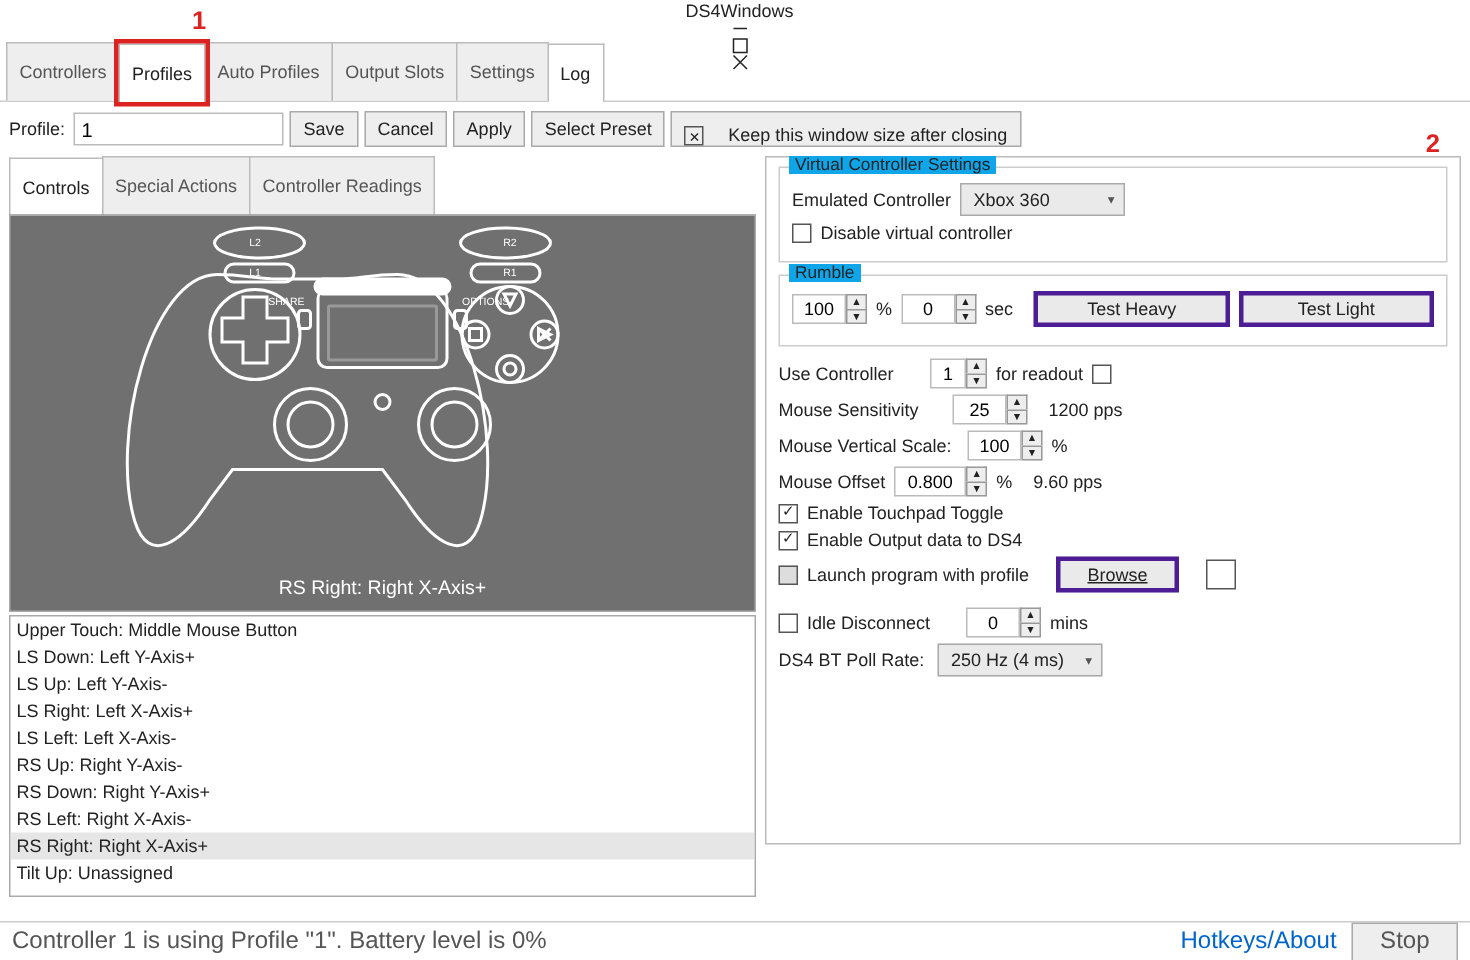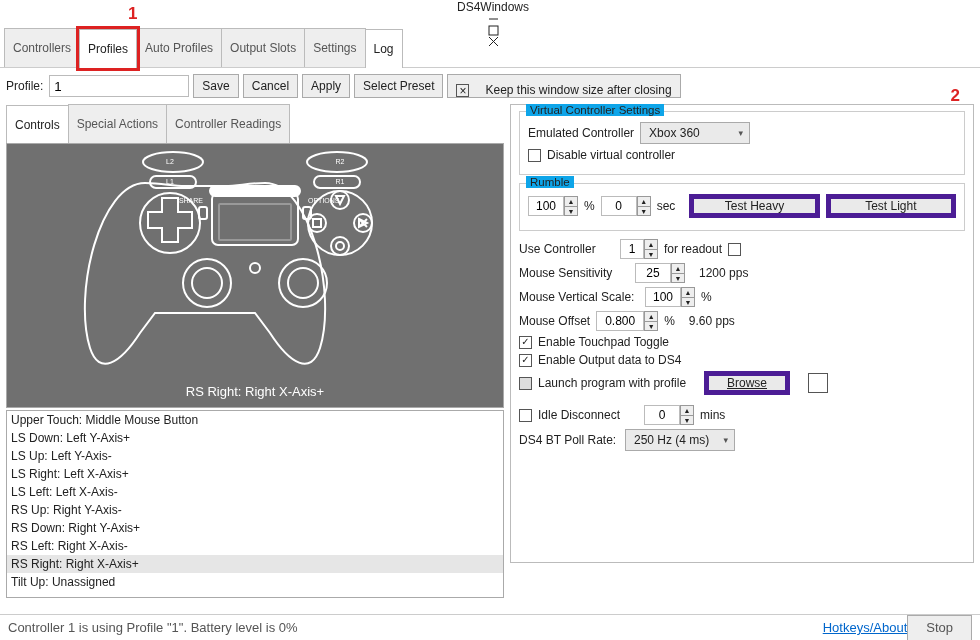--- a/index.html
+++ b/index.html
@@ -44,27 +44,27 @@
 .rpane-box { border: 1px solid #bbb; padding: 6px 8px; height: 459px; }
 .group { border: 1px solid #ccc; padding: 6px 8px 8px; margin-bottom: 8px; position: relative; }
 .group .legend { position: absolute; top: -8px; left: 6px; background: #0ea5e9; padding: 0 4px; font-size: 11.5px; }
 .field-row { display: flex; align-items: center; gap: 6px; margin: 4px 0; font-size: 12px; }
 .num-input { display: inline-flex; align-items: center; }
 .num-input input { width: 36px; height: 20px; border: 1px solid #bbb; text-align: center; padding: 0 3px; font-size: 12px; }
 .num-input.wide input { width: 48px; }
 .spin { display: inline-flex; flex-direction: column; }
 .spin .s { width: 14px; height: 10px; border: 1px solid #999; background: #eee; display: flex; align-items: center; justify-content: center; font-size: 7px; line-height: 1; }
 .spin .s:first-child { border-bottom: none; }
-.wbtn2 { height: 24px; background: #eaeaea; border: 5px solid #4c1d95; padding: 0 26px; display: flex; align-items: center; justify-content: center; }
+.wbtn2 { height: 24px; background: #eaeaea; border: 3px solid #4c1d95; padding: 0 26px; display: flex; align-items: center; justify-content: center; }
 .select { height: 22px; background: #eaeaea; border: 1px solid #aaa; padding: 0 18px 0 8px; display: flex; align-items: center; position: relative; min-width: 110px; }
 .select::after { content: "▾"; position: absolute; right: 6px; font-size: 9px; color: #555; }
 
-.statusbar { position: absolute; bottom: 0; left: 0; right: 0; height: 26px; border-top: 1px solid #ccc; display: flex; align-items: center; padding: 0 8px; font-size: 13px; color: #555; }
+.statusbar { position: absolute; bottom: 0; left: 0; right: 0; height: 26px; border-top: 1px solid #ccc; display: flex; align-items: center; padding: 0 8px; font-size: 16px; color: #555; }
 .statusbar .spacer { flex: 1; }
-.link { color: #0066cc; text-decoration: underline; }
+.link { color: #0066cc; margin-right: 10px; }
 
 ::-webkit-scrollbar { width: 16px; }
 ::-webkit-scrollbar-thumb { background: #ccc; border: 1px solid #aaa; }
 ::-webkit-scrollbar-track { background: #f2f2f2; }
 </style>
 </head>
 <body>
 
 <div class="titlebar">
   <svg class="logo" viewBox="0 0 20 20">

